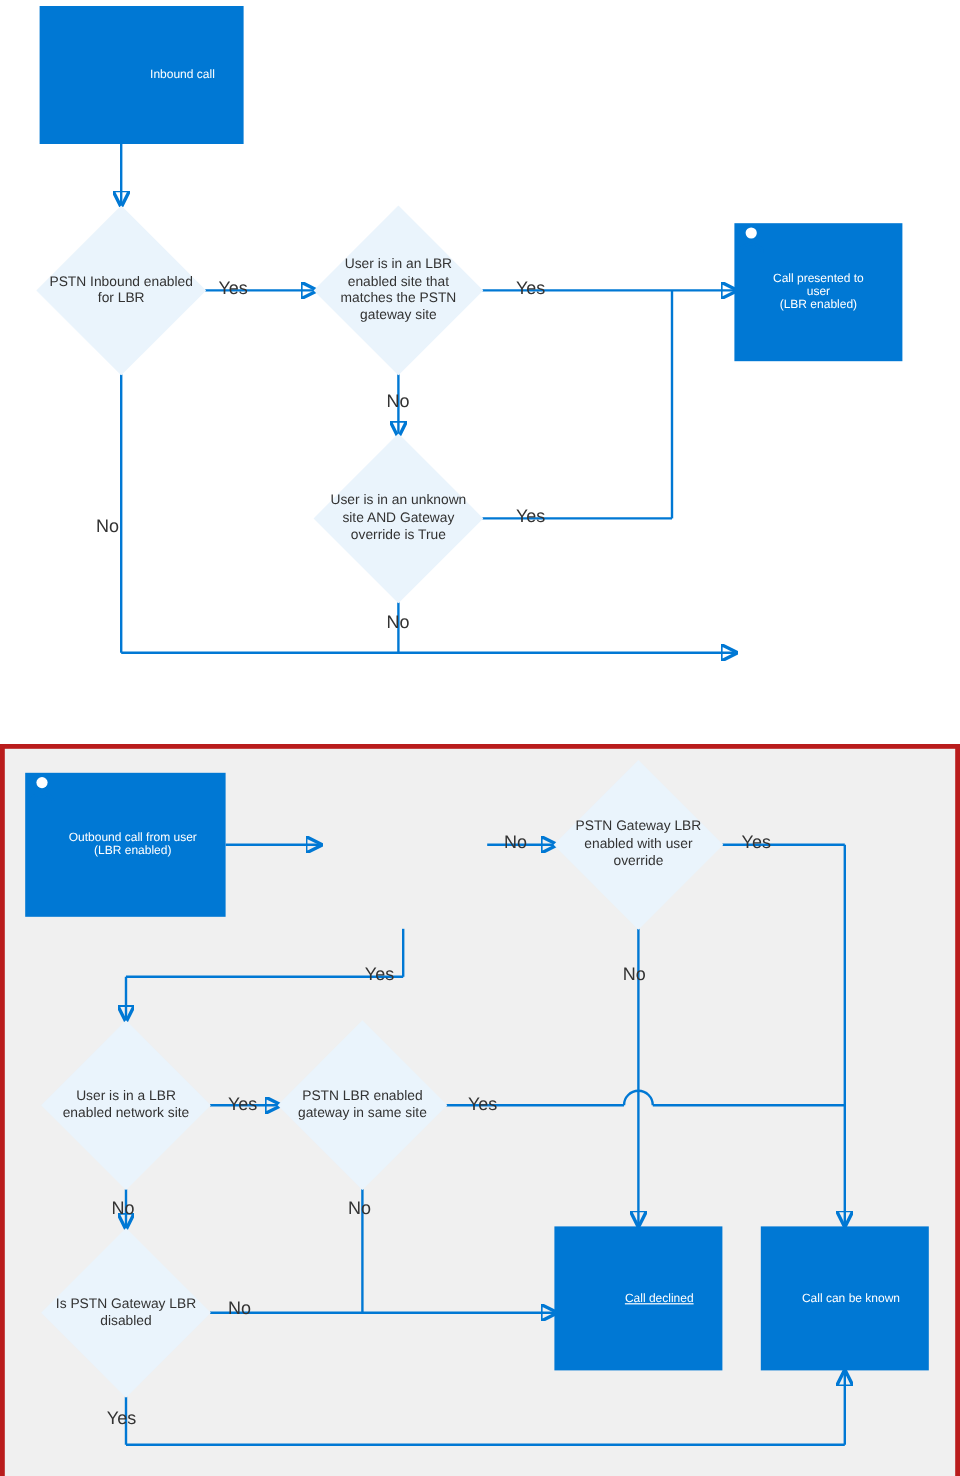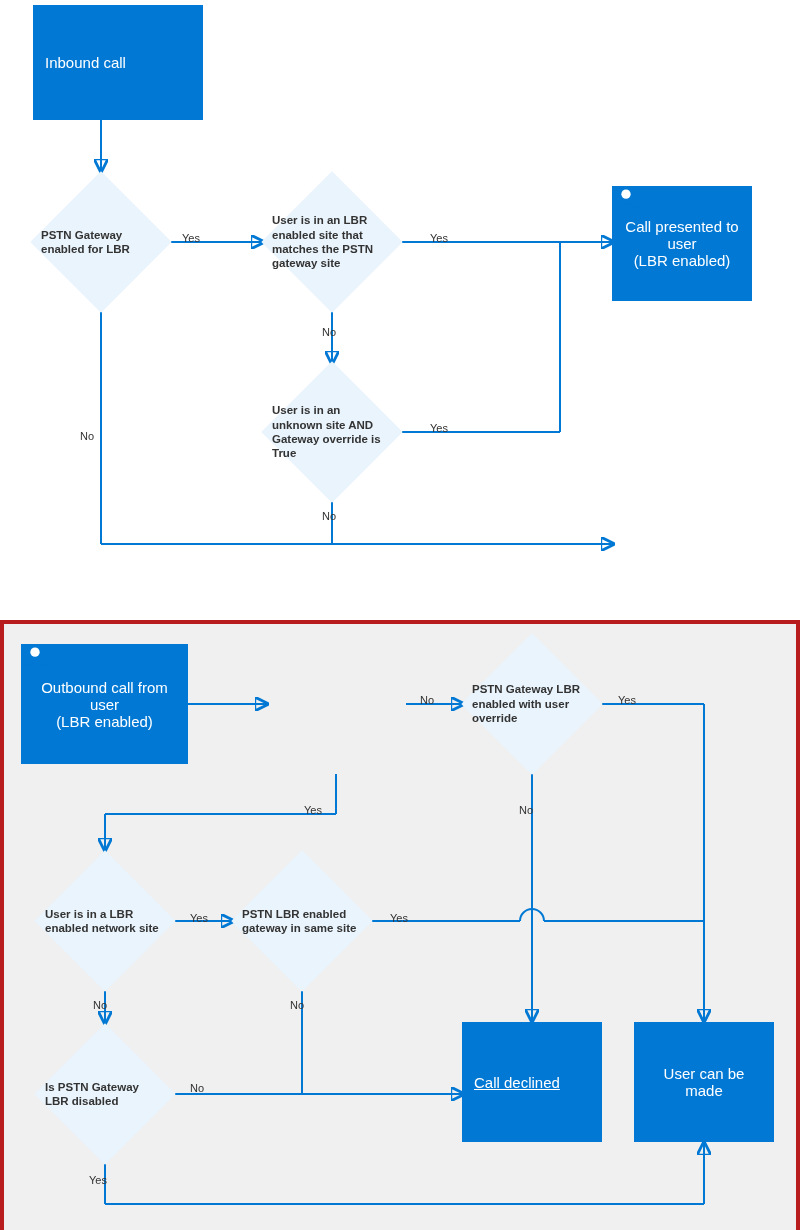--- a/index.html
+++ b/index.html
@@ -23,52 +23,52 @@
     background: #f0f0f0;
     border: 4px solid #b91c1c;
     box-sizing: border-box;
   }
   .rect {
     position: absolute;
     background: #0078d4;
     color: #fff;
     display: flex;
     flex-direction: column;
-    align-items: flex-start;
+    align-items: flex-end;
     justify-content: center;
     text-align: center;
-    font-size: 15px;
-    padding: 12px;
+    font-size: 10px;
+    padding: 24px;
     box-sizing: border-box;
   }
   .diamond {
     position: absolute;
     width: 140px;
     height: 140px;
     display: flex;
     align-items: center;
     justify-content: center;
   }
   .diamond-box {
     width: 100px;
     height: 100px;
     background: #eaf4fc;
     transform: rotate(45deg);
   }
   .diamond-text {
     position: absolute;
     width: 120px;
+    text-align: center;
     font-size: 11.5px;
     color: #333;
     line-height: 1.25;
-    font-weight: bold;
   }
   .label {
     position: absolute;
-    font-size: 11px;
+    font-size: 15px;
     color: #333;
   }
   svg {
     position: absolute;
     top: 0;
     left: 0;
     pointer-events: none;
   }
   .user-icon {
     width: 28px;
@@ -113,21 +113,21 @@
 
     <line x1="332" y1="502" x2="332" y2="544"></line>
   </svg>
 
   <div class="rect" style="left:33px; top:5px; width:170px; height:115px;">
     <span>Inbound call</span>
   </div>
 
   <div class="diamond" style="left:31px; top:172px;">
     <div class="diamond-box"></div>
-    <div class="diamond-text">PSTN Gateway enabled for LBR</div>
+    <div class="diamond-text">PSTN Inbound enabled for LBR</div>
   </div>
 
   <div class="diamond" style="left:262px; top:172px;">
     <div class="diamond-box"></div>
     <div class="diamond-text">User is in an LBR enabled site that matches the PSTN gateway site</div>
   </div>
 
   <div class="diamond" style="left:262px; top:362px;">
     <div class="diamond-box"></div>
     <div class="diamond-text">User is in an unknown site AND Gateway override is True</div>
@@ -217,21 +217,21 @@
   <div class="diamond" style="left:31px; top:400px;">
     <div class="diamond-box"></div>
     <div class="diamond-text">Is PSTN Gateway LBR disabled</div>
   </div>
 
   <div class="rect" style="left:458px; top:398px; width:140px; height:120px;text-decoration:underline;">
     <span>Call declined</span>
   </div>
 
   <div class="rect" style="left:630px; top:398px; width:140px; height:120px;">
-    <span>User can be made</span>
+    <span>Call can be known</span>
   </div>
 
   <div class="label" style="left:416px; top:70px;">No</div>
   <div class="label" style="left:614px; top:70px;">Yes</div>
   <div class="label" style="left:300px; top:180px;">Yes</div>
   <div class="label" style="left:515px; top:180px;">No</div>
   <div class="label" style="left:186px; top:288px;">Yes</div>
   <div class="label" style="left:386px; top:288px;">Yes</div>
   <div class="label" style="left:89px; top:375px;">No</div>
   <div class="label" style="left:286px; top:375px;">No</div>

